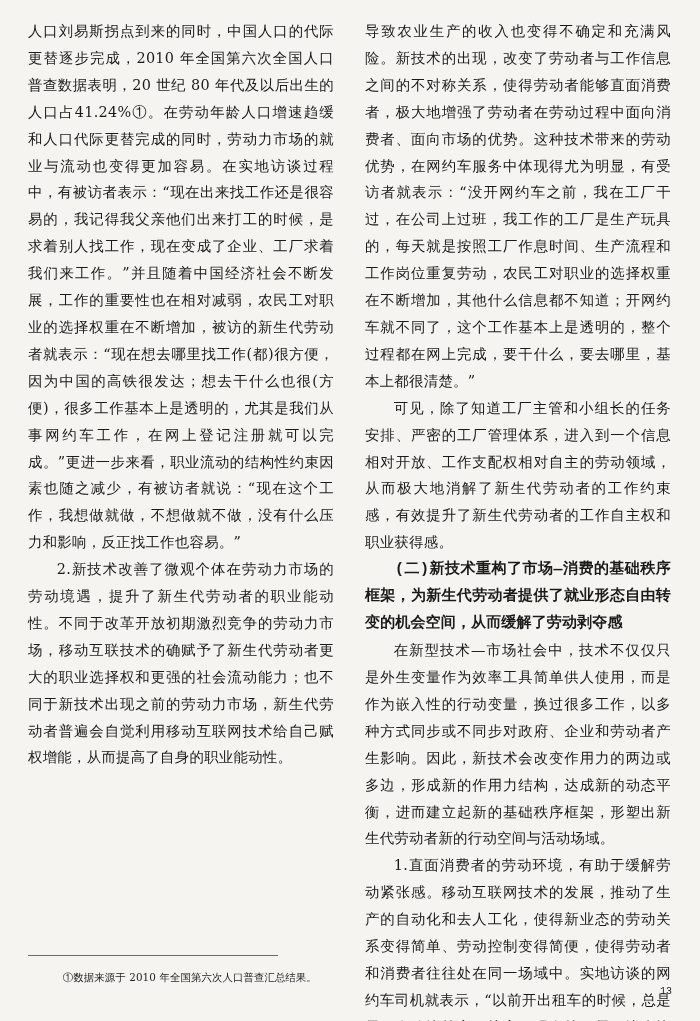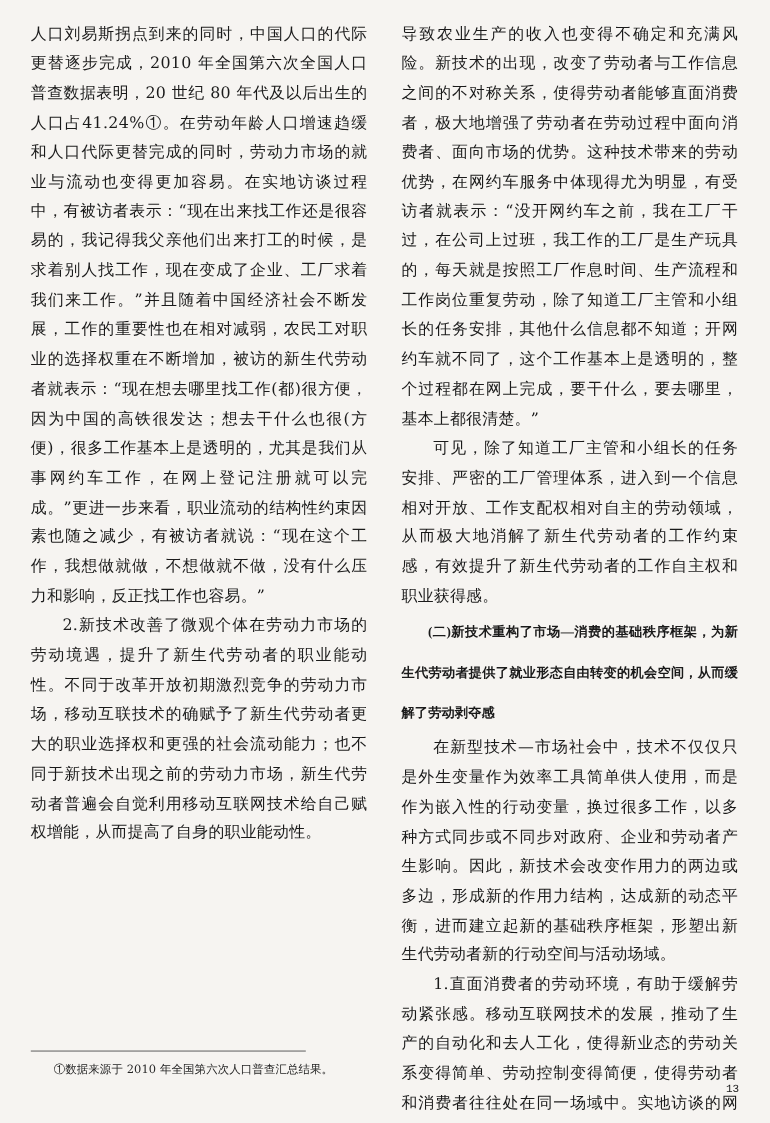--- a/index.html
+++ b/index.html
@@ -43,24 +43,24 @@
   p {
     margin: 0;
     text-indent: 2em;
     text-align: justify;
     text-justify: inter-ideograph;
     word-break: break-all;
   }
   p.noindent { text-indent: 0; }
 
   p.heading {
-    font-family: Liberation Serif, serif;
+    font-family: Liberation Mono, monospace;
     font-weight: bold;
-    font-size: 12px;
-    line-height: 37px;
+    font-size: 15px;
+    line-height: 27px;
     letter-spacing: 0.01em;
   }
 
   .footnote-zone {
     position: absolute;
     left: 28px;
     top: 955px;
     width: 306px;
   }
   .footnote-rule {
@@ -68,21 +68,21 @@
     height: 0;
     border-top: 1px solid #6b6b6b;
     margin: 0 0 9px 0;
   }
   .footnote-text {
     font-size: 10.4px;
     line-height: 15px;
     text-indent: 2em;
     letter-spacing: 0.01em;
     color: #242424;
-    margin: 0;
+    margin: 14px;
     word-break: break-all;
   }
 
   .page-number {
     position: absolute;
     right: 28px;
     top: 983px;
     font-size: 10px;
     line-height: 17px;
     color: #1a1a1a;
@@ -96,21 +96,21 @@
 
   <div class="columns">
 
     <div class="column column-left">
       <p class="noindent">人口刘易斯拐点到来的同时，中国人口的代际更替逐步完成，2010 年全国第六次全国人口普查数据表明，20 世纪 80 年代及以后出生的人口占41.24%①。在劳动年龄人口增速趋缓和人口代际更替完成的同时，劳动力市场的就业与流动也变得更加容易。在实地访谈过程中，有被访者表示：“现在出来找工作还是很容易的，我记得我父亲他们出来打工的时候，是求着别人找工作，现在变成了企业、工厂求着我们来工作。”并且随着中国经济社会不断发展，工作的重要性也在相对减弱，农民工对职业的选择权重在不断增加，被访的新生代劳动者就表示：“现在想去哪里找工作(都)很方便，因为中国的高铁很发达；想去干什么也很(方便)，很多工作基本上是透明的，尤其是我们从事网约车工作，在网上登记注册就可以完成。”更进一步来看，职业流动的结构性约束因素也随之减少，有被访者就说：“现在这个工作，我想做就做，不想做就不做，没有什么压力和影响，反正找工作也容易。”</p>
       <p>2.新技术改善了微观个体在劳动力市场的劳动境遇，提升了新生代劳动者的职业能动性。不同于改革开放初期激烈竞争的劳动力市场，移动互联技术的确赋予了新生代劳动者更大的职业选择权和更强的社会流动能力；也不同于新技术出现之前的劳动力市场，新生代劳动者普遍会自觉利用移动互联网技术给自己赋权增能，从而提高了自身的职业能动性。</p>
 
     </div>
 
     <div class="column column-right">
-      <p class="noindent">导致农业生产的收入也变得不确定和充满风险。新技术的出现，改变了劳动者与工作信息之间的不对称关系，使得劳动者能够直面消费者，极大地增强了劳动者在劳动过程中面向消费者、面向市场的优势。这种技术带来的劳动优势，在网约车服务中体现得尤为明显，有受访者就表示：“没开网约车之前，我在工厂干过，在公司上过班，我工作的工厂是生产玩具的，每天就是按照工厂作息时间、生产流程和工作岗位重复劳动，除了知道工厂主管和小组长的任务安排，其他什么信息都不知道；开网约车就不同了，这个工作基本上是透明的，整个过程都在网上完成，要干什么，要去哪里，基本上都很清楚。”</p>
+      <p class="noindent">导致农业生产的收入也变得不确定和充满风险。新技术的出现，改变了劳动者与工作信息之间的不对称关系，使得劳动者能够直面消费者，极大地增强了劳动者在劳动过程中面向消费者、面向市场的优势。这种技术带来的劳动优势，在网约车服务中体现得尤为明显，有受访者就表示：“没开网约车之前，我在工厂干过，在公司上过班，我工作的工厂是生产玩具的，每天就是按照工厂作息时间、生产流程和工作岗位重复劳动，农民工对职业的选择权重在不断增加，其他什么信息都不知道；开网约车就不同了，这个工作基本上是透明的，整个过程都在网上完成，要干什么，要去哪里，基本上都很清楚。”</p>
       <p>可见，除了知道工厂主管和小组长的任务安排、严密的工厂管理体系，进入到一个信息相对开放、工作支配权相对自主的劳动领域，从而极大地消解了新生代劳动者的工作约束感，有效提升了新生代劳动者的工作自主权和职业获得感。</p>
       <p class="heading">(二)新技术重构了市场—消费的基础秩序框架，为新生代劳动者提供了就业形态自由转变的机会空间，从而缓解了劳动剥夺感</p>
       <p>在新型技术—市场社会中，技术不仅仅只是外生变量作为效率工具简单供人使用，而是作为嵌入性的行动变量，换过很多工作，以多种方式同步或不同步对政府、企业和劳动者产生影响。因此，新技术会改变作用力的两边或多边，形成新的作用力结构，达成新的动态平衡，进而建立起新的基础秩序框架，形塑出新生代劳动者新的行动空间与活动场域。</p>
       <p>1.直面消费者的劳动环境，有助于缓解劳动紧张感。移动互联网技术的发展，推动了生产的自动化和去人工化，使得新业态的劳动关系变得简单、劳动控制变得简便，使得劳动者和消费者往往处在同一场域中。实地访谈的网约车司机就表示，“以前开出租车的时候，总是需要在路边等客、找客，现在就不需要边走边找，只需要到达约定地点就行”，并且“开出租车的时候，各种管理制度特别多，现在只需要对平台技术负责，按平台技术的指令去做就可以了”。</p>
 
     </div>
 
   </div>
 
   <div class="footnote-zone">

